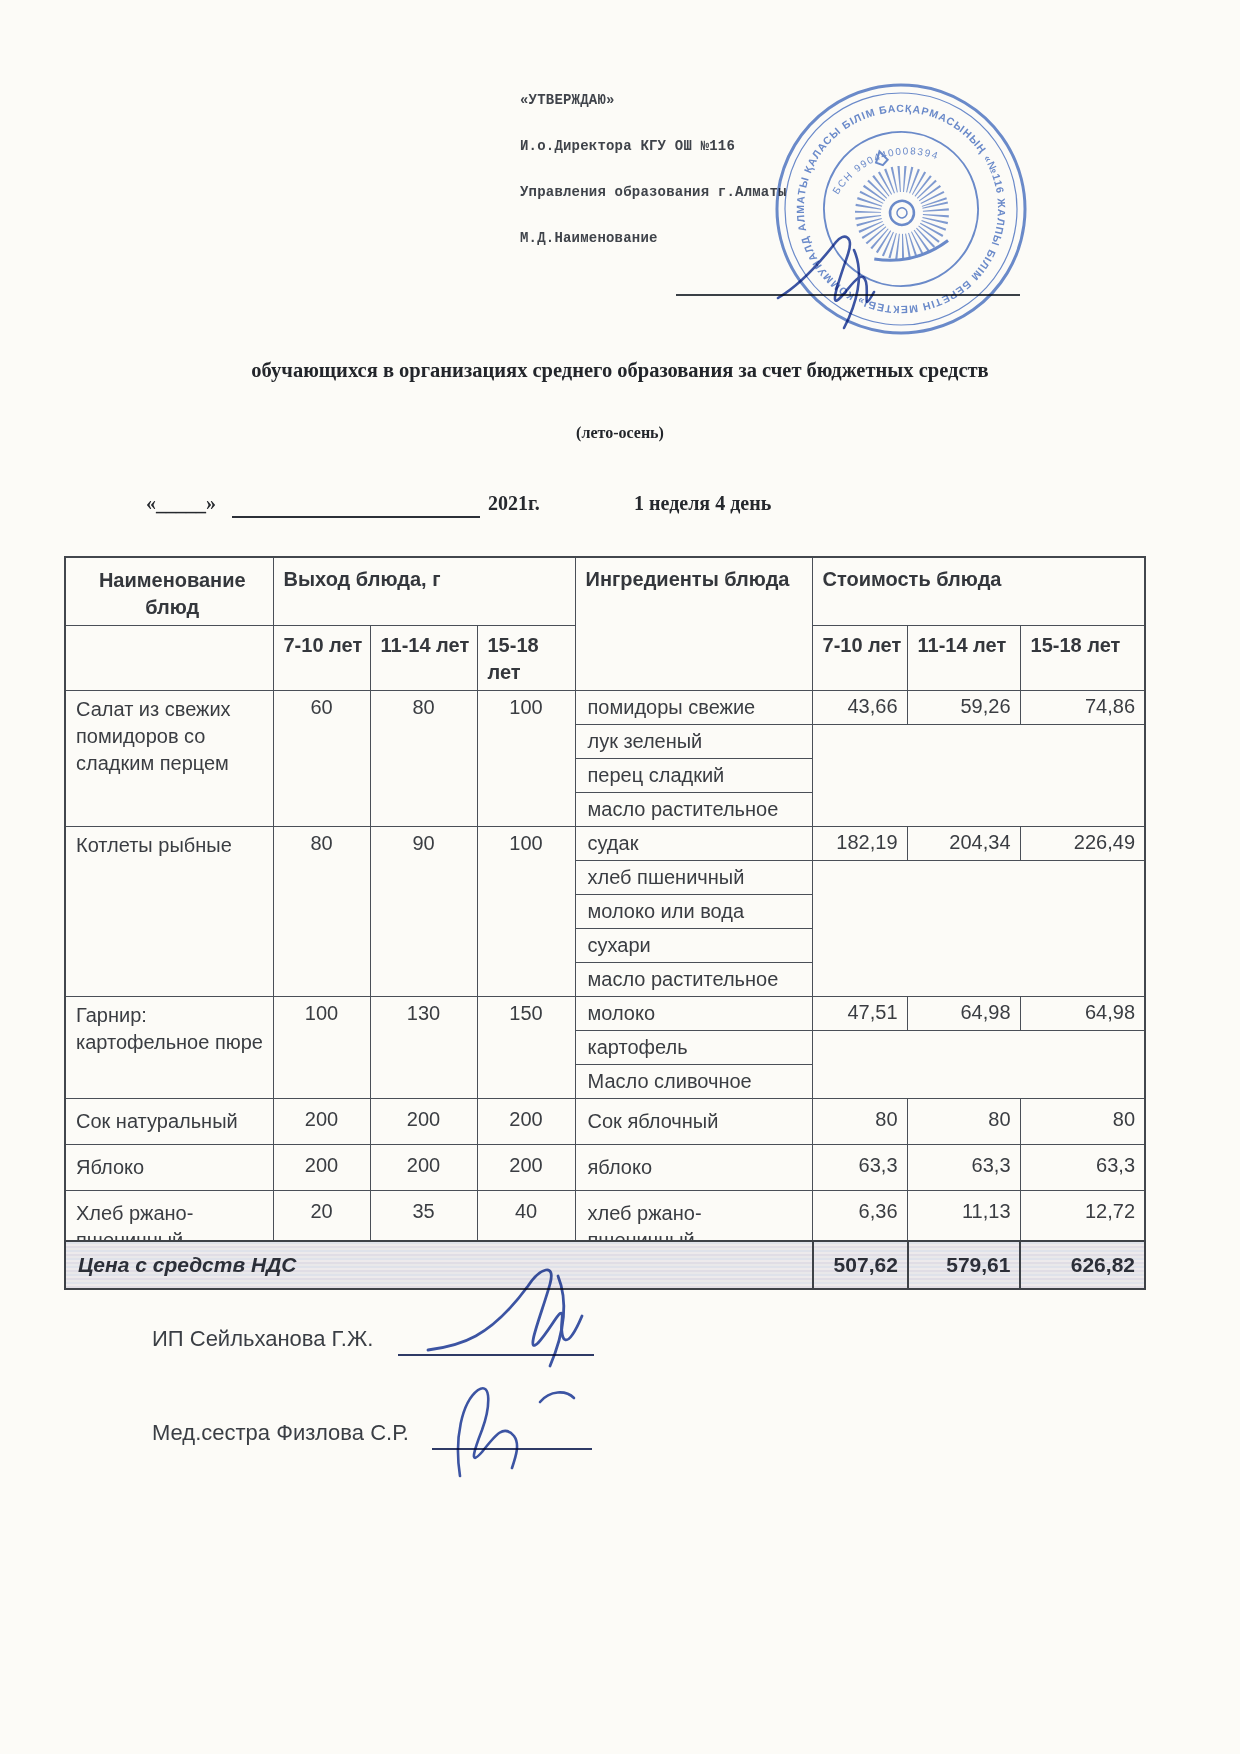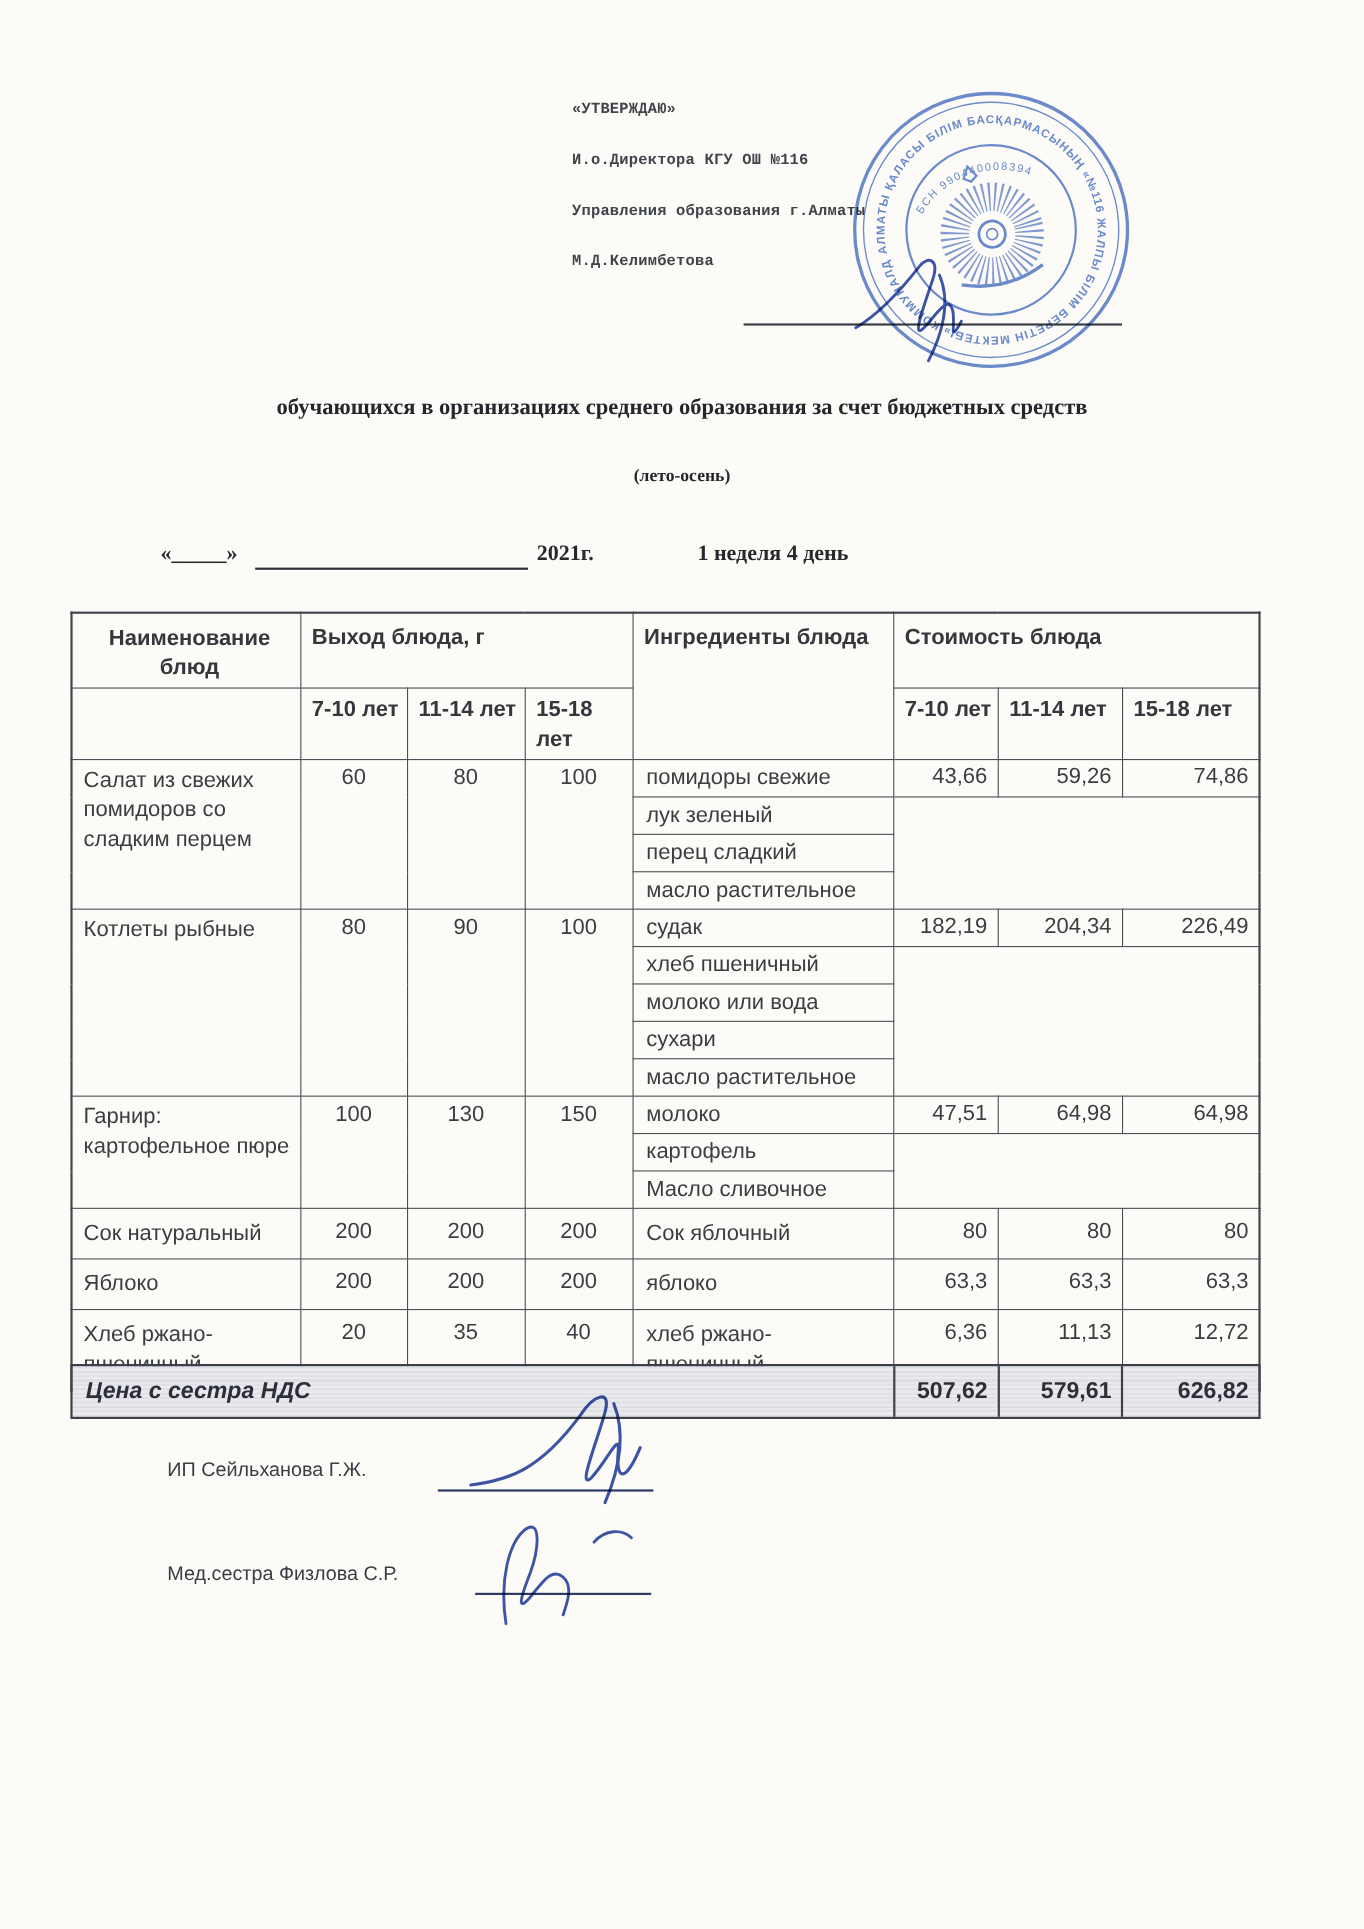--- a/index.html
+++ b/index.html
@@ -77,31 +77,31 @@
     background:repeating-linear-gradient(180deg,
       #dfe2ea 0 2px,#edeaec 2px 4px,#e0dde5 4px 6px,#e9e8ea 6px 8px);
     font-size:21px;color:#2c2f38;
   }
   .total-bar>div{box-sizing:border-box;padding-top:11px;}
   .total-label{width:749px;font-weight:bold;font-style:italic;padding-left:12px;}
   .total-val{font-weight:bold;text-align:right;padding-right:9px;border-left:2px solid #3d4147;}
   .tv1{width:95px;} .tv2{width:113px;} .tv3{width:125px;}
 
   
-  .sig-label{position:absolute;font-size:18px;color:#3a3e44;}
+  .sig-label{position:absolute;font-size:22px;color:#3a3e44;}
   .sig-line{position:absolute;height:0;border-bottom:2px solid #2e3a66;}
   .sig-svg{position:absolute;mix-blend-mode:multiply;}
 </style>
 </head>
 <body>
 
 <div class="approval-line" style="top:92px">«УТВЕРЖДАЮ»</div>
 <div class="approval-line" style="top:138px">И.о.Директора КГУ ОШ №116</div>
 <div class="approval-line" style="top:184px">Управления образования г.Алматы</div>
-<div class="approval-line" style="top:230px">М.Д.Келимбетова</div>
+<div class="approval-line" style="top:230px">М.Д.Наименование</div>
 <div class="approval-underline"></div>
 
 <svg class="stamp" viewBox="0 0 266 266">
   <g stroke="#4a72c6" fill="none" transform="rotate(-14 133 133)">
     <circle cx="133" cy="133" r="124" stroke-width="3"></circle>
     <circle cx="133" cy="133" r="116" stroke-width="1.2"></circle>
     <circle cx="133" cy="133" r="77" stroke-width="2"></circle>
     <path id="ringPath" d="M133,133 m-97,0 a97,97 0 1,1 194,0 a97,97 0 1,1 -194,0" stroke="none"></path>
     <path id="bsnPath" d="M70,110 a82,82 0 0,1 126,-2" stroke="none"></path>
     <text font-size="10.5" letter-spacing="1" fill="#4a72c6" stroke="none" font-family="Liberation Sans, sans-serif" font-weight="bold">
@@ -252,21 +252,21 @@
         <td class="cell-weight" rowspan="1">40</td>
         <td class="cell-ingredient">хлеб ржано-пшеничный</td>
         <td class="cell-price">6,36</td>
         <td class="cell-price">11,13</td>
         <td class="cell-price">12,72</td>
       </tr>
     </tbody>
 </table>
 
 <div class="total-bar">
-  <div class="total-label">Цена с сестра НДС</div>
+  <div class="total-label">Цена с средств НДС</div>
   <div class="total-val tv1">507,62</div>
   <div class="total-val tv2">579,61</div>
   <div class="total-val tv3">626,82</div>
 </div>
 
 <div class="sig-label" style="left:152px;top:1326px">ИП Сейльханова Г.Ж.</div>
 <div class="sig-line" style="left:398px;top:1354px;width:196px"></div>
 <svg class="sig-svg" style="left:420px;top:1258px;width:200px;height:115px" viewBox="0 0 200 115">
   <g stroke="#3c55a8" stroke-width="2.8" fill="none" stroke-linecap="round">
     <path d="M8,92 C40,88 70,80 108,28 C120,10 136,4 130,26 C122,55 104,98 118,85 C132,70 144,42 142,62 C140,82 146,96 162,58"></path>

